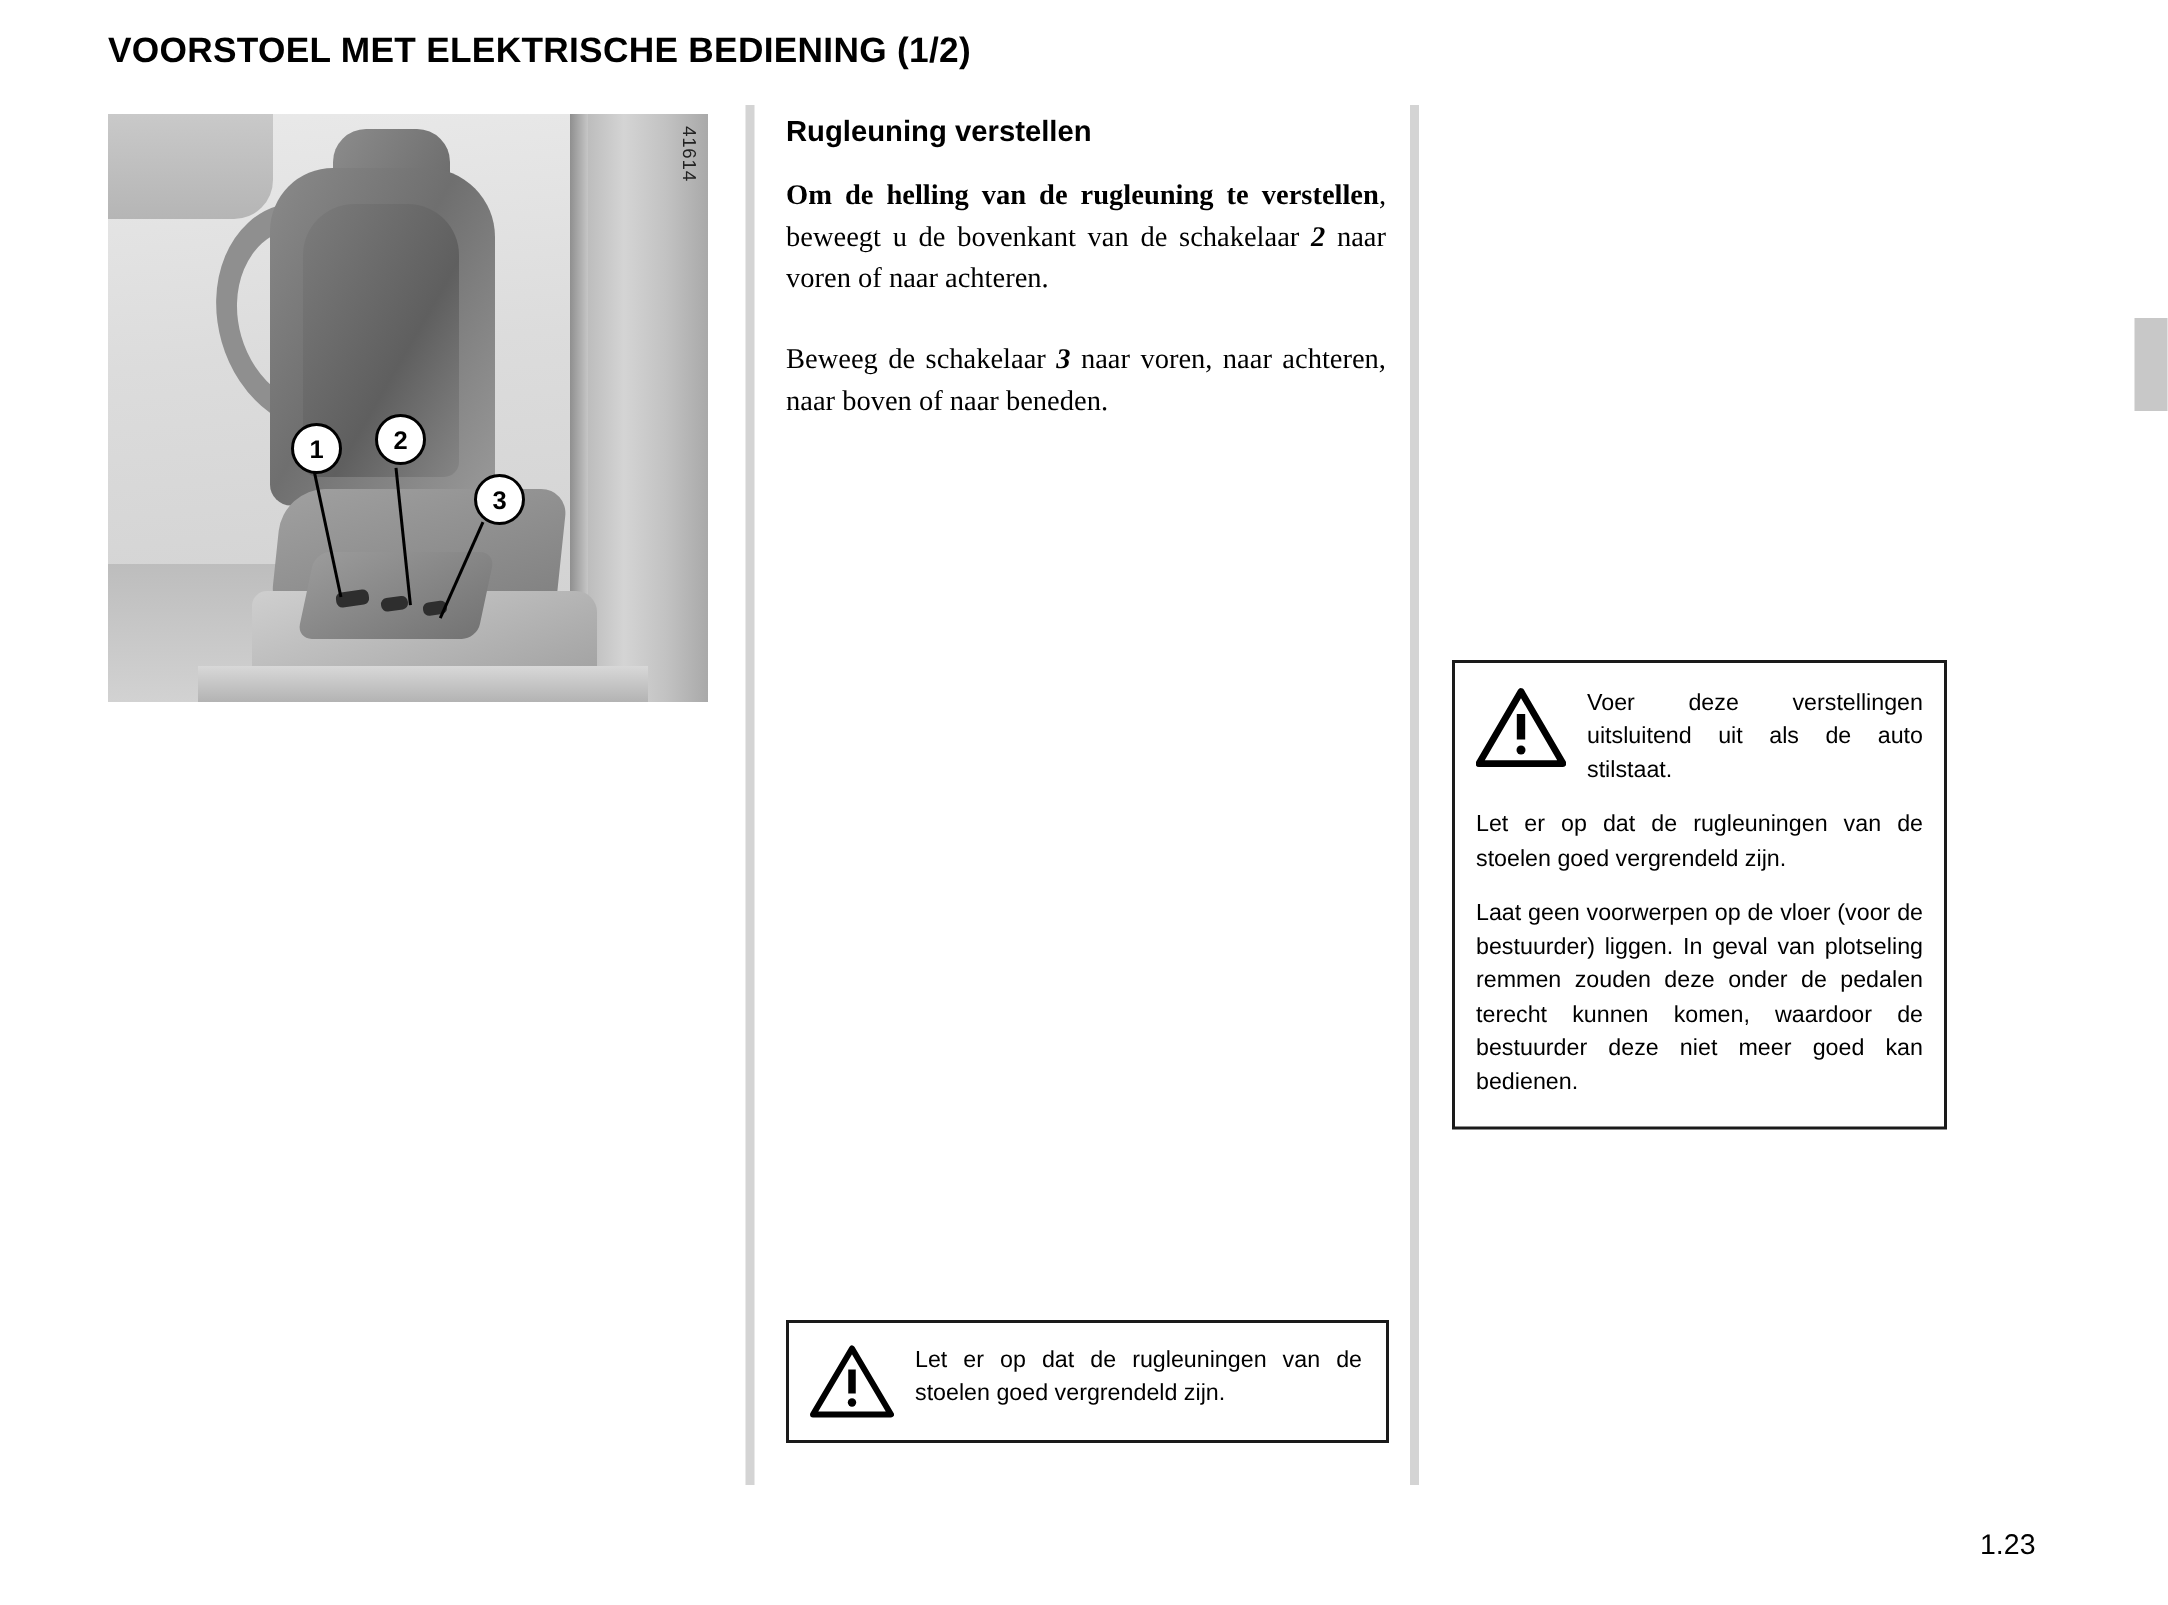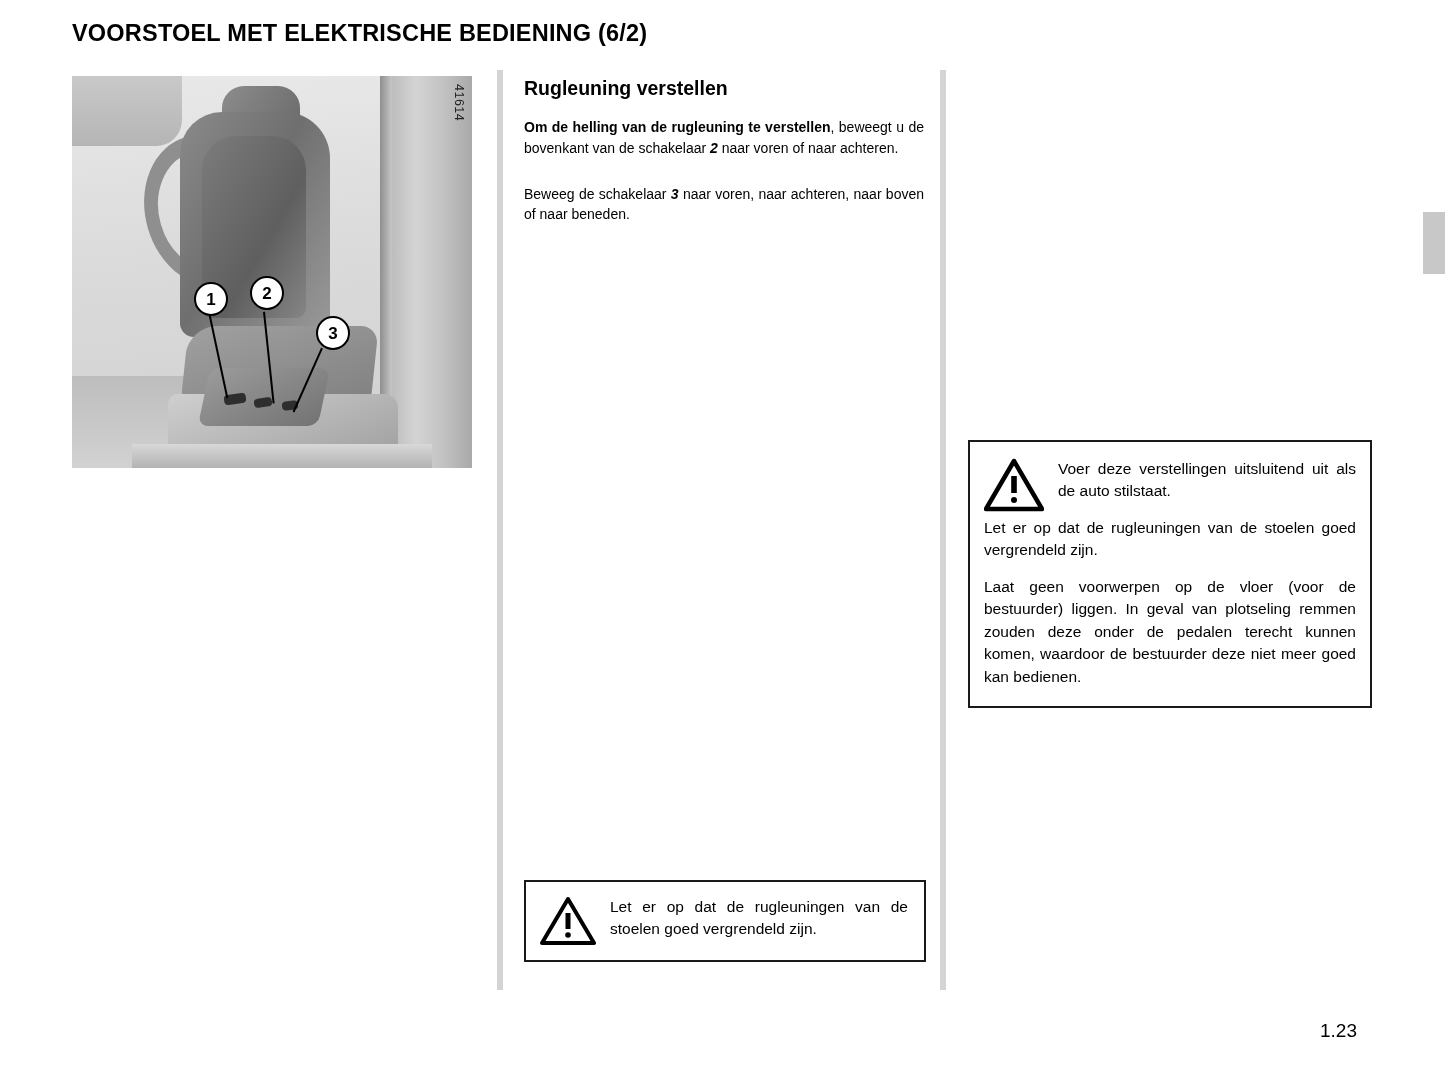--- a/index.html
+++ b/index.html
@@ -155,24 +155,25 @@
     top: 76px;
     width: 400px;
   }
   h2.sec {
     font-size: 19.5px;
     font-weight: bold;
     margin: 0 0 12px 0;
     line-height: 1.25;
   }
   .mid-col p {
-    font-size: 14px;
+    font-size: 19px;
     line-height: 1.45;
     text-align: justify;
     margin: 17px 0 26px 0;
+    font-family: Liberation Serif, serif;
   }
   .para-lead { font-weight: bold; }
   .it { font-weight: bold; font-style: italic; }
 
   
   .warnbox {
     border: 2px solid #1a1a1a;
     background: #ffffff;
     padding: 14px 16px 14px 14px;
     display: flex;
@@ -217,21 +218,21 @@
     width: 22px;
     height: 62px;
     background: #c8c8c8;
   }
 
   
   .right-col {
     position: absolute;
     left: 968px;
     top: 440px;
-    width: 404px;
+    width: 330px;
   }
   .right-col .warnbox { padding: 16px 14px 18px 14px; }
   .warn-float {
     float: left;
     margin: 0 14px 4px 0;
     width: 60px;
     height: 54px;
   }
   .right-warn-text {
     font-size: 15.5px;
@@ -245,21 +246,21 @@
   .page-num {
     position: absolute;
     right: 88px;
     bottom: 28px;
     font-size: 19px;
   }
 </style>
 </head>
 <body>
 
-<div class="page-title">VOORSTOEL MET ELEKTRISCHE BEDIENING (6/2)</div>
+<div class="page-title">VOORSTOEL MET ELEKTRISCHE BEDIENING (1/2)</div>
 
 <div class="vline vline-1"></div>
 <div class="vline vline-2"></div>
 <div class="side-tab"></div>
 
 <div class="left-col">
 
   <div class="figure">
     <div class="fig-shape dash"></div>
     <div class="fig-shape floor"></div>

